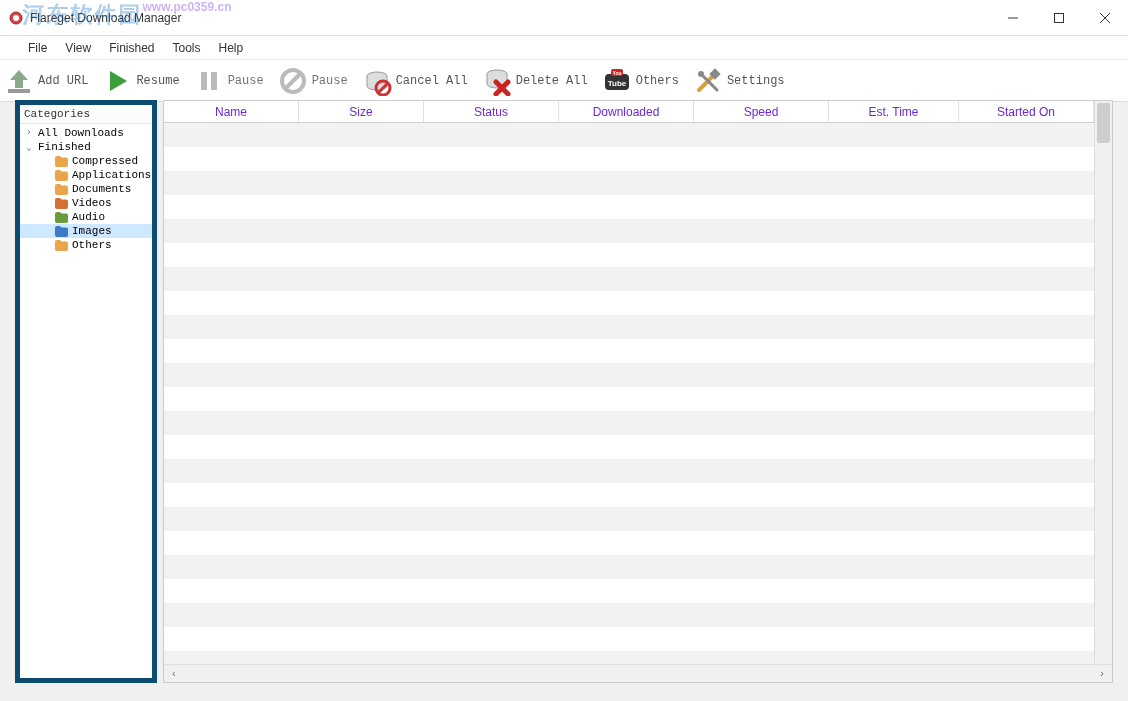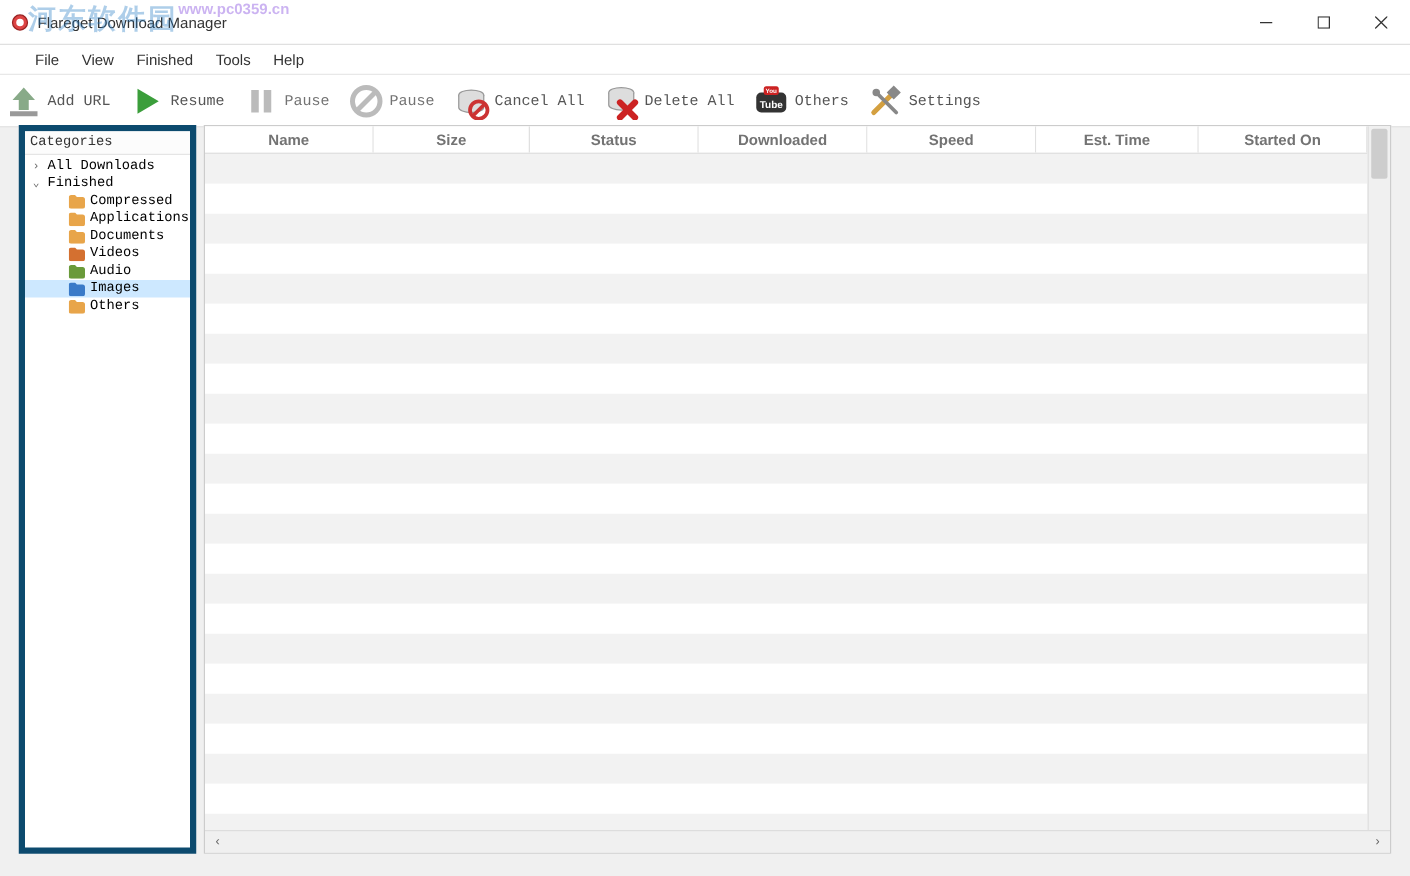--- a/index.html
+++ b/index.html
@@ -31,21 +31,21 @@
 .tree-row.selected { background: #cde8ff; }
 .tree-row .expand { width: 10px; text-align: center; color: #666; font-size: 9px; }
 .tree-row .ficon { width: 14px; height: 12px; display: flex; align-items: center; justify-content: center; }
 .tree-row.child { padding-left: 34px; }
 
 
 .tablewrap { flex: 1; display: flex; flex-direction: column; background: #fff; border: 1px solid #ccc; }
 .table-scroll { flex: 1; overflow: hidden; display: flex; }
 .grid { flex: 1; overflow: hidden; }
 .theaders { display: flex; height: 22px; border-bottom: 1px solid #d0d0d0; }
-.th { border-right: 1px solid #e0e0e0; display: flex; align-items: center; justify-content: center; font-weight: bold; font-size: 12px; color: #737373; background: #fff; }
+.th { border-right: 1px solid #e0e0e0; display: flex; align-items: center; justify-content: center; font-weight: normal; font-size: 12px; color: #6d28d9; background: #fff; }
 .tbody .trow { display: flex; height: 24px; }
 .tbody .trow:nth-child(odd) { background: #f2f2f2; }
 .tbody .trow:nth-child(even) { background: #fff; }
 .td { border-right: 1px solid transparent; }
 .vscroll { width: 18px; background: #f0f0f0; border-left: 1px solid #ddd; position: relative; }
 .vscroll .thumb { position: absolute; left: 2px; right: 2px; top: 2px; height: 40px; background: #cdcdcd; border-radius: 2px; }
 .hscroll { height: 18px; background: #f0f0f0; border-top: 1px solid #ddd; display: flex; align-items: center; justify-content: space-between; padding: 0 2px; }
 .harrow { width: 16px; text-align: center; color: #666; font-size: 10px; }
 
 

